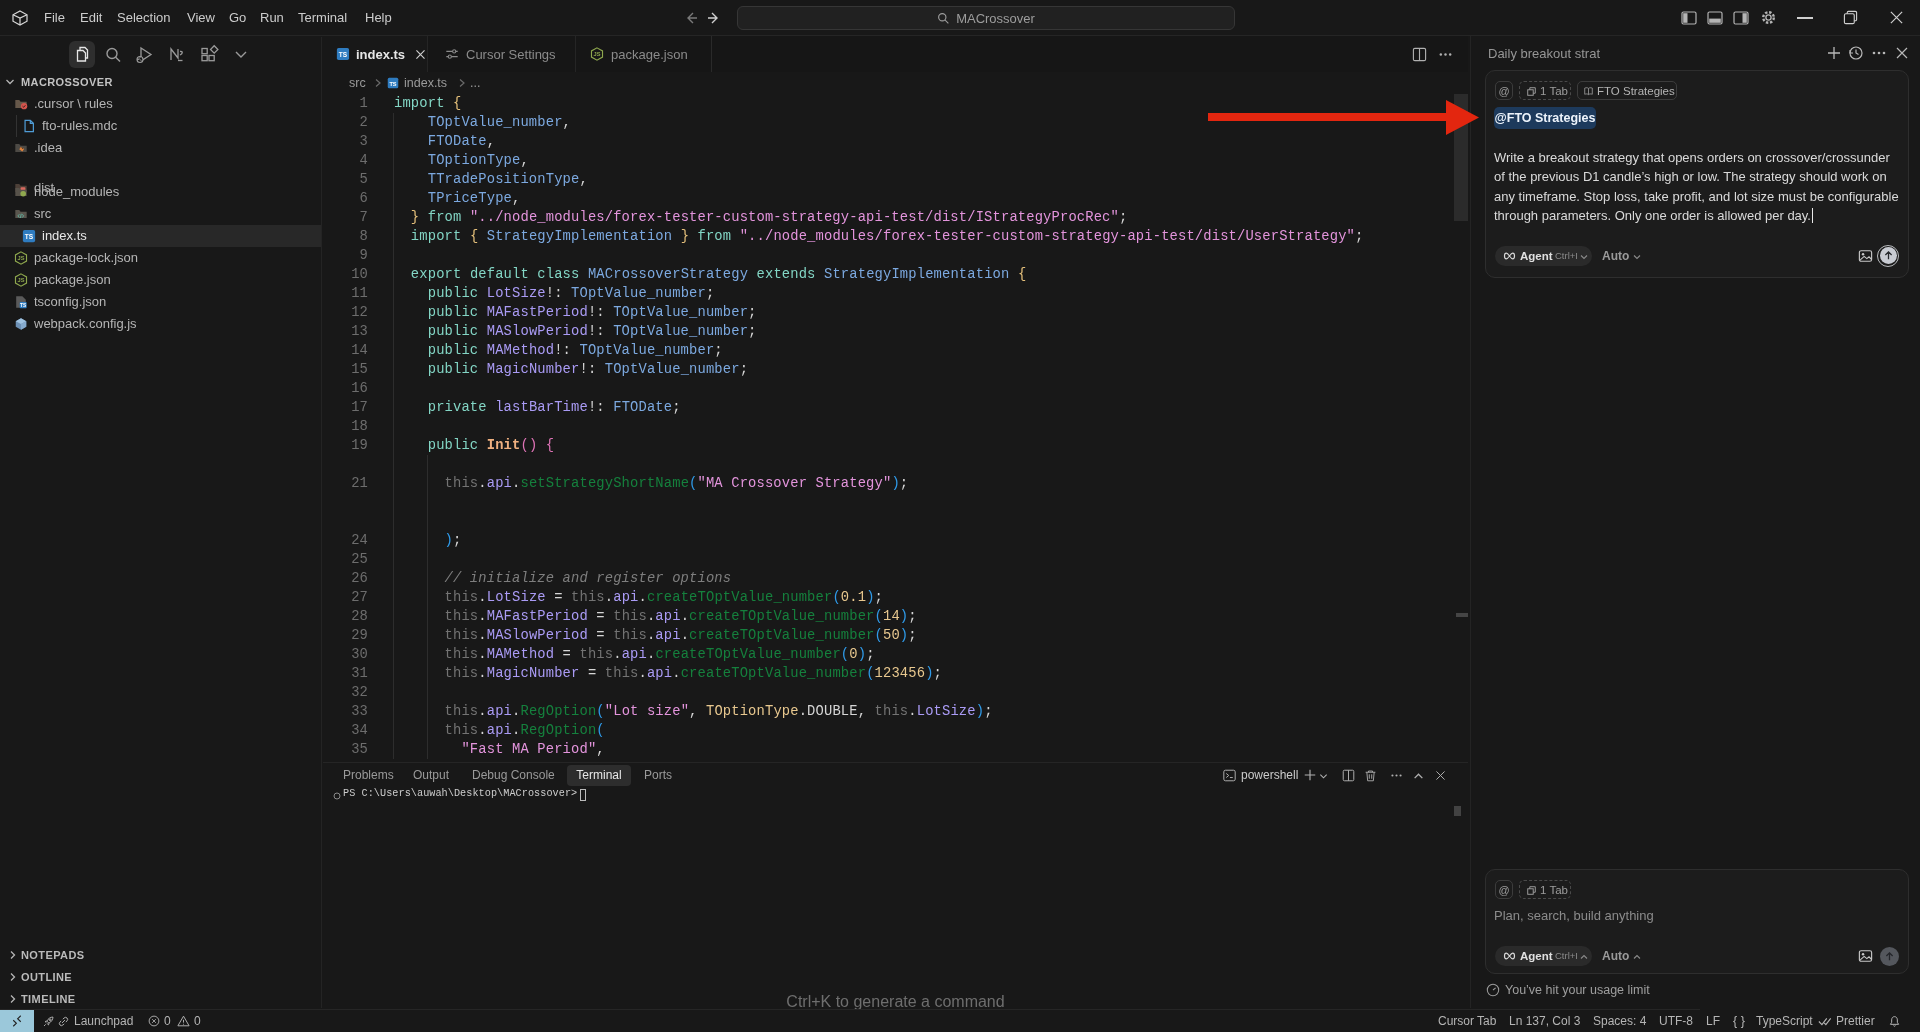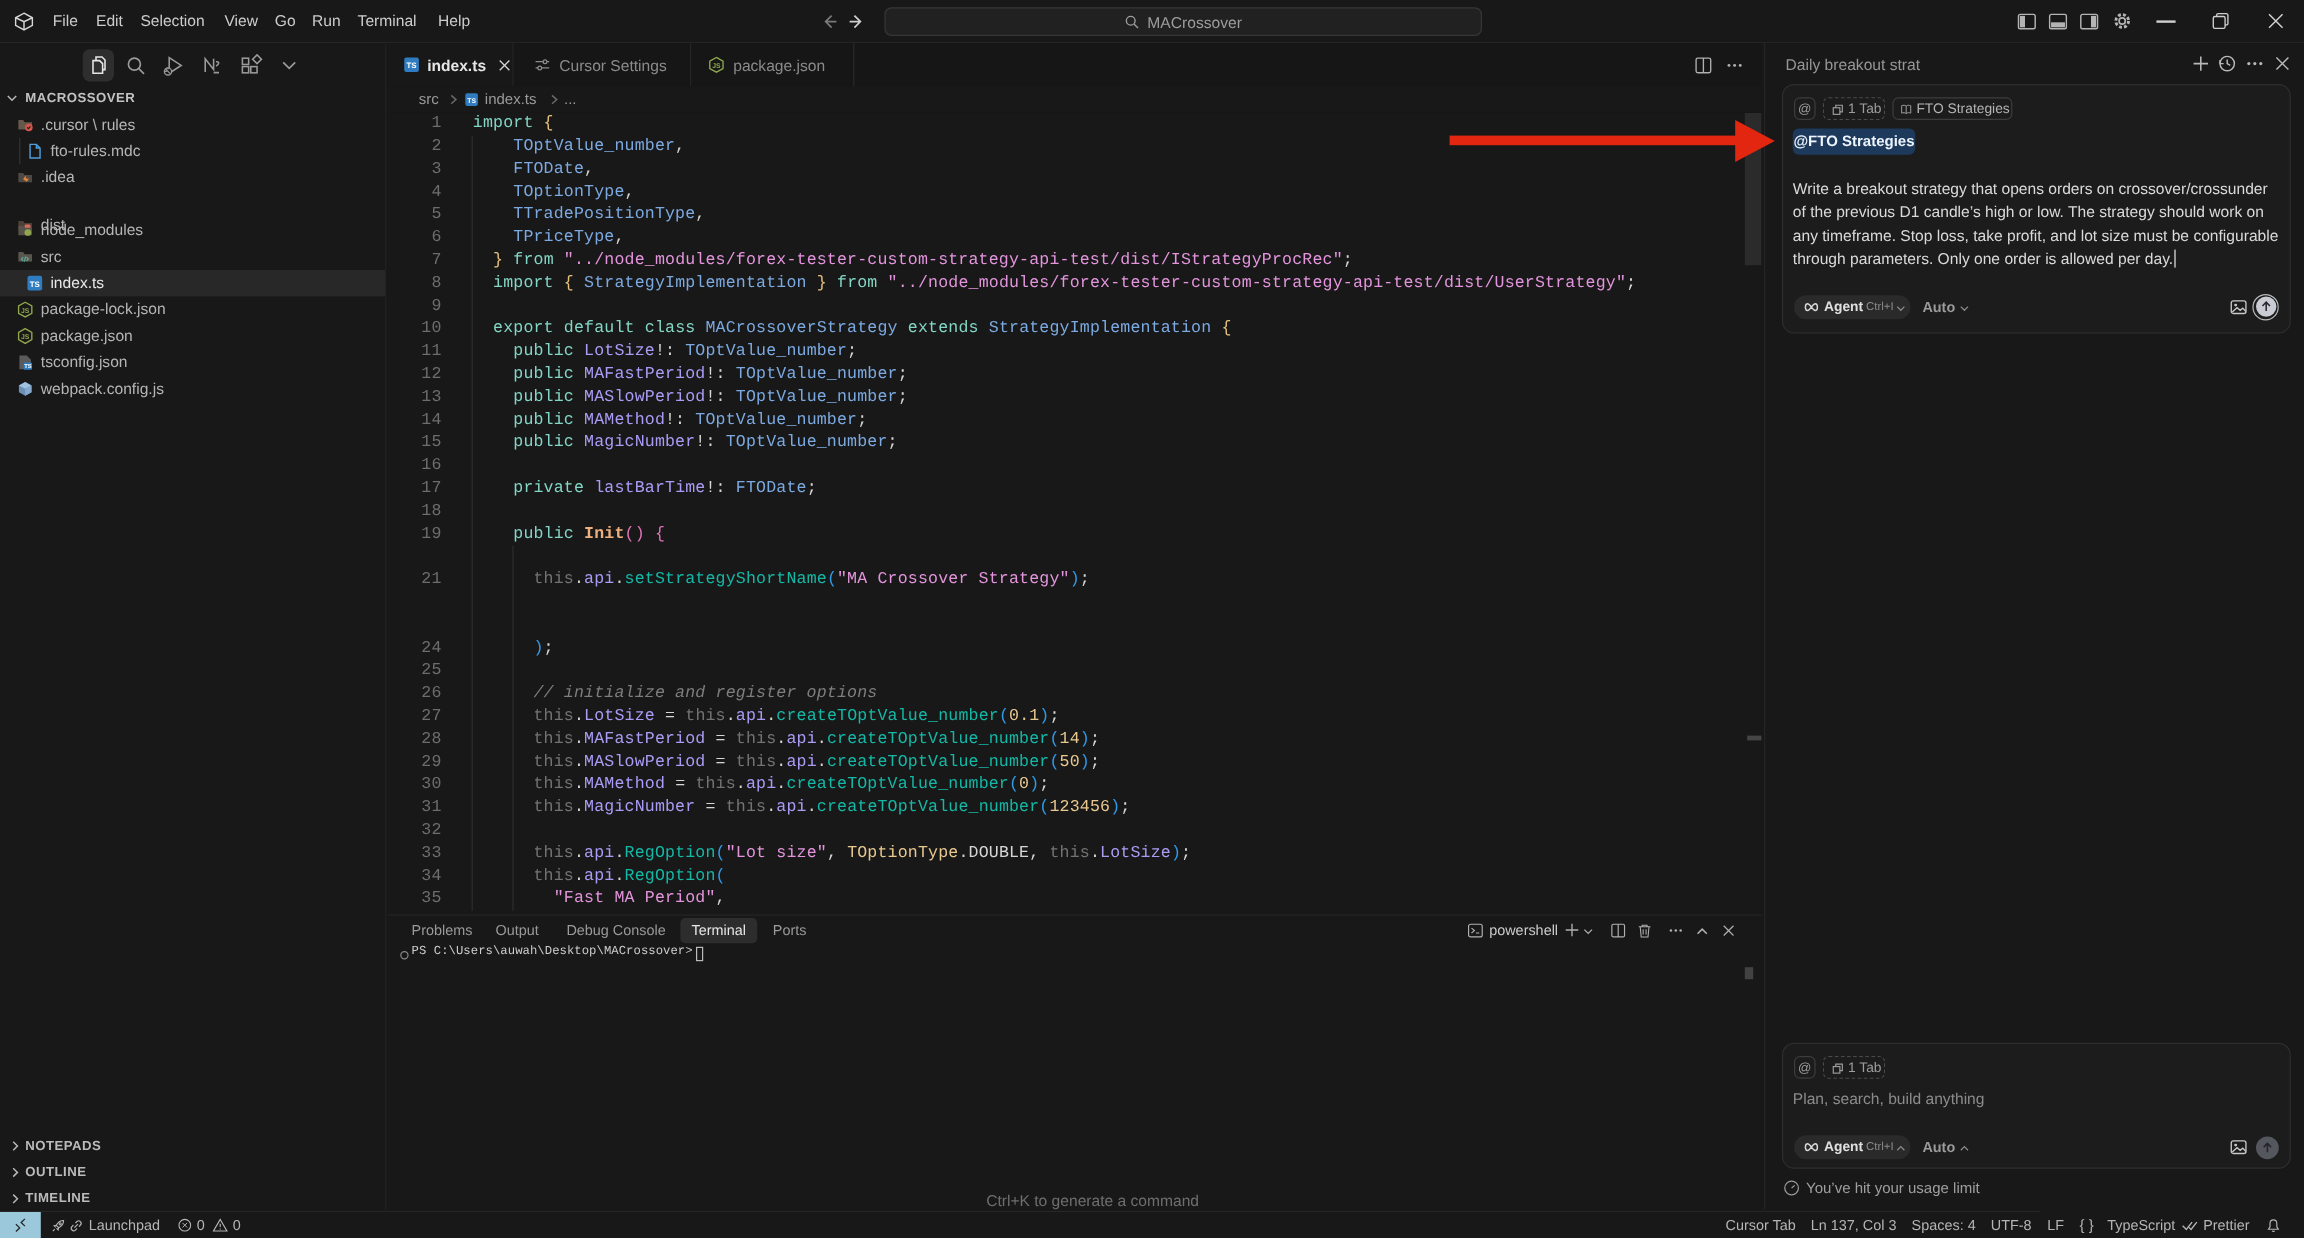--- a/index.html
+++ b/index.html
@@ -31,21 +31,21 @@
   .tab { position:absolute; top:0; height:36px; font-size:13px; display:flex; align-items:center; }
   #breadcrumb { position:absolute; left:323px; top:72px; width:1145px; height:22px; background:#181818;
     color:#9a9a9a; font-size:12.5px; line-height:22px; }
   #code { position:absolute; left:323px; top:94px; width:1145px; height:668px; background:#181818; overflow:hidden; }
   .cl { position:absolute; left:0; width:1145px; height:19px; font-family:"Liberation Mono", monospace;
     font-size:13.8px; line-height:19px; white-space:pre; letter-spacing:0.15px; }
   .ln { position:absolute; left:0; width:45px; text-align:right; color:#6d6d6d; }
   .ct { position:absolute; left:71px; top:0; }
   
   .kw { color:#83d6c5; } .b1 { color:#e5c07b; } .b2 { color:#de73b6; } .b3 { color:#2f9ae8; }
-  .ty { color:#7ca9e0; } .pd { color:#aa9bf5; } .th { color:#737373; } .fn { color:#14b8a6;margin-top:29px; }
+  .ty { color:#7ca9e0; } .pd { color:#aa9bf5; } .th { color:#737373; } .fn { color:#15803d;margin-top:29px; }
   .fd { color:#efb080; font-weight:bold; } .st { color:#e394dc; } .nu { color:#e8c88f; }
   .co { color:#7e7e7e; font-style:italic; } .pl { color:#d6d6d6; }
 
   
   #terminal { position:absolute; left:323px; top:762px; width:1145px; height:246px; background:#181818;
     border-top:1px solid #252525; }
   .ttab { position:absolute; top:0; height:24px; line-height:24px; font-size:12px; color:#9a9a9a; }
 
   
   #chat { position:absolute; left:1470px; top:36px; width:450px; height:972px; background:#181818;
@@ -394,21 +394,21 @@
     <svg class="abs" style="left:1111px; top:6px;" width="13" height="13" viewBox="0 0 16 16">
         <path d="M3 3 L13 13 M13 3 L3 13" stroke="#b0b0b0" stroke-width="1.2"></path>
       </svg>
     <circle class="abs"></circle>
     <svg class="abs" style="left:10px; top:29px;" width="8" height="8" viewBox="0 0 8 8">
         <circle cx="4" cy="4" r="3" fill="none" stroke="#8a8a8a" stroke-width="1"></circle>
       </svg>
     <div class="abs" style="left:20px; top:25px; font-family:'Liberation Mono', monospace; font-size:10.2px; letter-spacing:0.05px; color:#cccccc; white-space:pre;">PS C:\Users\auwah\Desktop\MACrossover&gt; </div>
     <div class="abs" style="left:257px; top:26px; width:6px; height:12px; border:1px solid #bbbbbb;"></div>
     <div class="abs" style="left:1131px; top:43px; width:7px; height:10px; background:#424242;"></div>
-    <div class="abs" style="left:15px; top:230px; width:1145px; height:16px; text-align:center; color:#6e6e6e; font-size:13px;">Ctrl+K to generate a command</div>
+    <div class="abs" style="left:0; top:230px; width:1145px; height:16px; text-align:center; color:#6e6e6e; font-size:16px;">Ctrl+K to generate a command</div>
   </div>
   <div id="chat">
 
     <div class="abs" style="left:17px; top:6px; width:112px; height:23px; line-height:23px; color:#969696; font-size:13px; overflow:hidden; white-space:nowrap;">Daily breakout strat</div>
     <div class="abs" style="left:134px; top:6px; width:199px; height:23px; background:#2b2b2b; border-radius:6px; color:#f0f0f0; font-size:12px; font-weight:bold; letter-spacing:-0.2px; line-height:23px; padding:0 6px; overflow:hidden; white-space:nowrap;margin-top:44px;">Simple breakout strategy for tradi</div>
     <svg class="abs" style="left:355px; top:9px;" width="16" height="16" viewBox="0 0 16 16">
         <path d="M8 2 V14 M2 8 H14" stroke="#b8b8b8" stroke-width="1.3"></path>
       </svg>
     <svg class="abs" style="left:377px; top:9px;" width="16" height="16" viewBox="0 0 16 16">
         <circle cx="8" cy="8" r="6" fill="none" stroke="#b8b8b8" stroke-width="1.2"></circle>

